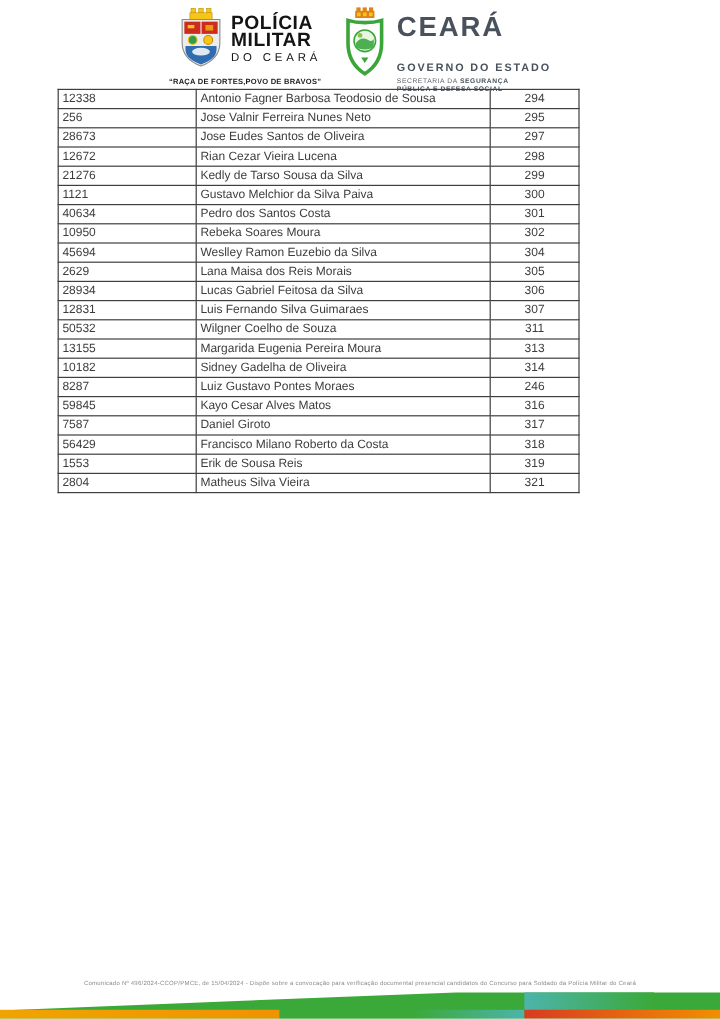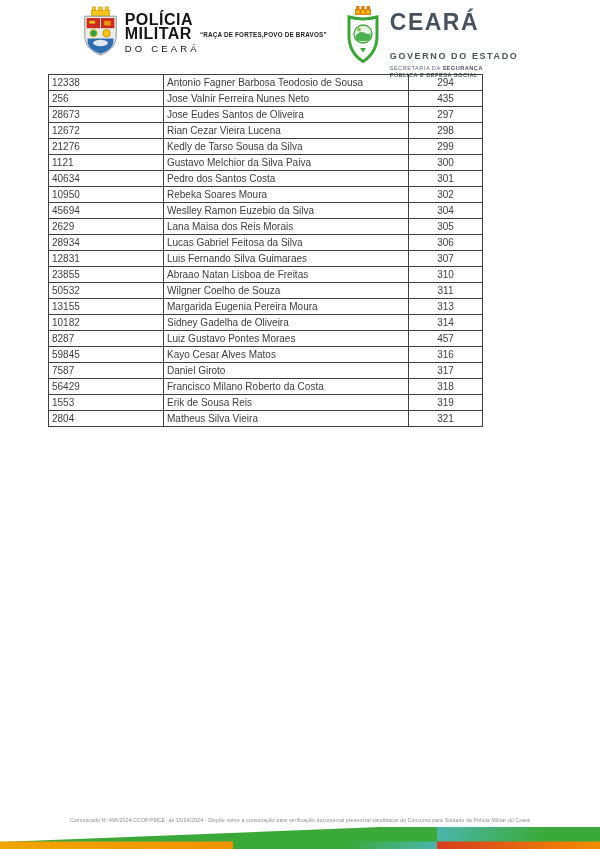--- a/index.html
+++ b/index.html
@@ -8,21 +8,21 @@
     width:600px; height:849px; position:relative; overflow:hidden;
     font-family:"Liberation Sans", sans-serif;
   }
   .page { position:absolute; inset:0; background:#fff; }
 
   
   .header {
     position:absolute; top:5px; left:0; width:100%;
     display:flex; justify-content:center; align-items:flex-start; gap:16px;
   }
-  .pmce-logo { display:flex; flex-direction:row; align-items:center; }
+  .pmce-logo { display:flex; flex-direction:column; align-items:flex-end; }
   .pmce-top { display:flex; align-items:center; gap:6px; }
   .pmce-text { display:flex; flex-direction:column; color:#141414; }
   .pmce-line1, .pmce-line2 {
     font-size:16px; font-weight:bold; line-height:14px; letter-spacing:.5px;
   }
   .pmce-line3 {
     font-size:9.5px; font-weight:normal; letter-spacing:3.2px; margin-top:2px;
   }
   .pmce-motto {
     font-size:6.3px; font-weight:bold; color:#1c1c1c; margin-top:3px;
@@ -139,21 +139,21 @@
 
         <tr>
           <td class="col-id">12338</td>
           <td class="col-name">Antonio Fagner Barbosa Teodosio de Sousa</td>
           <td class="col-seq">294</td>
         </tr>
 
         <tr>
           <td class="col-id">256</td>
           <td class="col-name">Jose Valnir Ferreira Nunes Neto</td>
-          <td class="col-seq">435</td>
+          <td class="col-seq">295</td>
         </tr>
 
         <tr>
           <td class="col-id">28673</td>
           <td class="col-name">Jose Eudes Santos de Oliveira</td>
           <td class="col-seq">297</td>
         </tr>
 
         <tr>
           <td class="col-id">12672</td>
@@ -203,25 +203,20 @@
           <td class="col-seq">306</td>
         </tr>
 
         <tr>
           <td class="col-id">12831</td>
           <td class="col-name">Luis Fernando Silva Guimaraes</td>
           <td class="col-seq">307</td>
         </tr>
 
 
-        <tr>
-          <td class="col-id">23855</td>
-          <td class="col-name">Abraao Natan Lisboa de Freitas</td>
-          <td class="col-seq">310</td>
-        </tr>
 
         <tr>
           <td class="col-id">50532</td>
           <td class="col-name">Wilgner Coelho de Souza</td>
           <td class="col-seq">311</td>
         </tr>
 
         <tr>
           <td class="col-id">13155</td>
           <td class="col-name">Margarida Eugenia Pereira Moura</td>
@@ -230,21 +225,21 @@
 
         <tr>
           <td class="col-id">10182</td>
           <td class="col-name">Sidney Gadelha de Oliveira</td>
           <td class="col-seq">314</td>
         </tr>
 
         <tr>
           <td class="col-id">8287</td>
           <td class="col-name">Luiz Gustavo Pontes Moraes</td>
-          <td class="col-seq">457</td>
+          <td class="col-seq">246</td>
         </tr>
 
         <tr>
           <td class="col-id">59845</td>
           <td class="col-name">Kayo Cesar Alves Matos</td>
           <td class="col-seq">316</td>
         </tr>
 
         <tr>
           <td class="col-id">7587</td>

